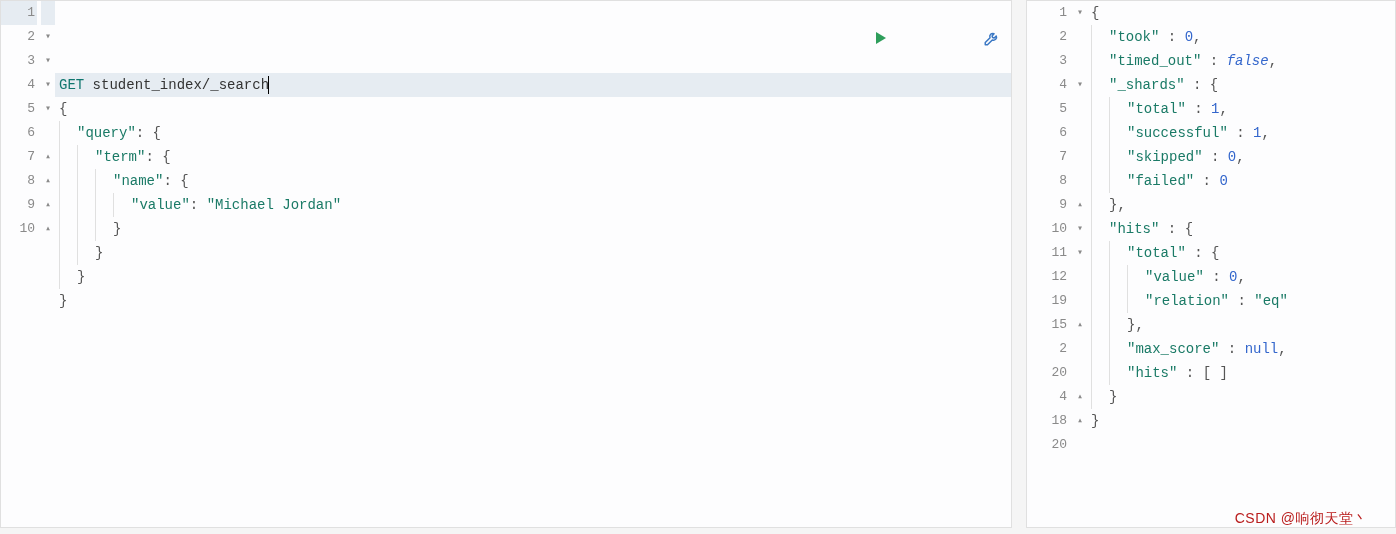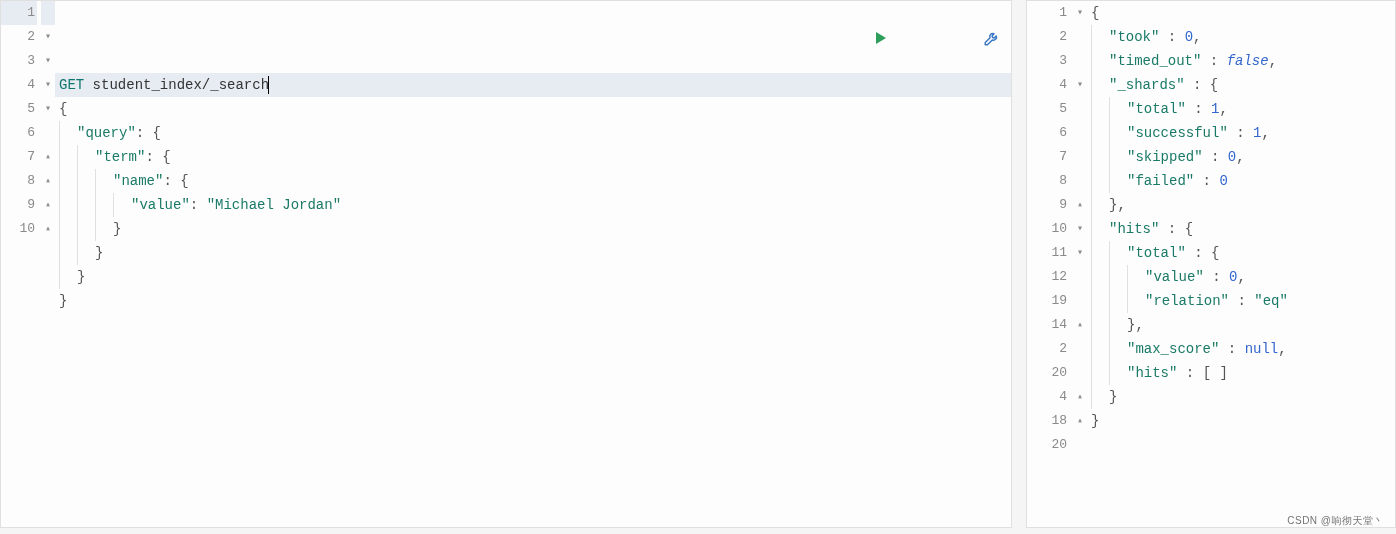--- a/index.html
+++ b/index.html
@@ -70,24 +70,24 @@
     top: 4px;
     right: 10px;
     display: flex;
     gap: 10px;
     align-items: center;
     z-index: 5;
   }
   .watermark {
     position: absolute;
     bottom: 6px;
-    right: 12px;
-    color: #737373;
+    right: 28px;
+    color: #b91c1c;
     font-family: sans-serif;
-    font-size: 10px;
+    font-size: 14px;
     letter-spacing: 0.5px;
   }
   .right-pane .gutter { width: 46px; }
   .pad { display:inline-block; width:18px; }
 </style>
 </head>
 <body>
 
 <div class="editor-pane left-pane">
   <div class="code-area">
@@ -141,21 +141,21 @@
         <div class="gutter-line">4</div>
         <div class="gutter-line">5</div>
         <div class="gutter-line">6</div>
         <div class="gutter-line">7</div>
         <div class="gutter-line">8</div>
         <div class="gutter-line">9</div>
         <div class="gutter-line">10</div>
         <div class="gutter-line">11</div>
         <div class="gutter-line">12</div>
         <div class="gutter-line">19</div>
-        <div class="gutter-line">14</div>
+        <div class="gutter-line">15</div>
         <div class="gutter-line">2</div>
         <div class="gutter-line">20</div>
         <div class="gutter-line">4</div>
         <div class="gutter-line">18</div>
         <div class="gutter-line">20</div>
       </div>
     <div class="fold-col" id="fold-right">
         <div class="fold-cell">▾</div>
         <div class="fold-cell"></div>
         <div class="fold-cell"></div>

